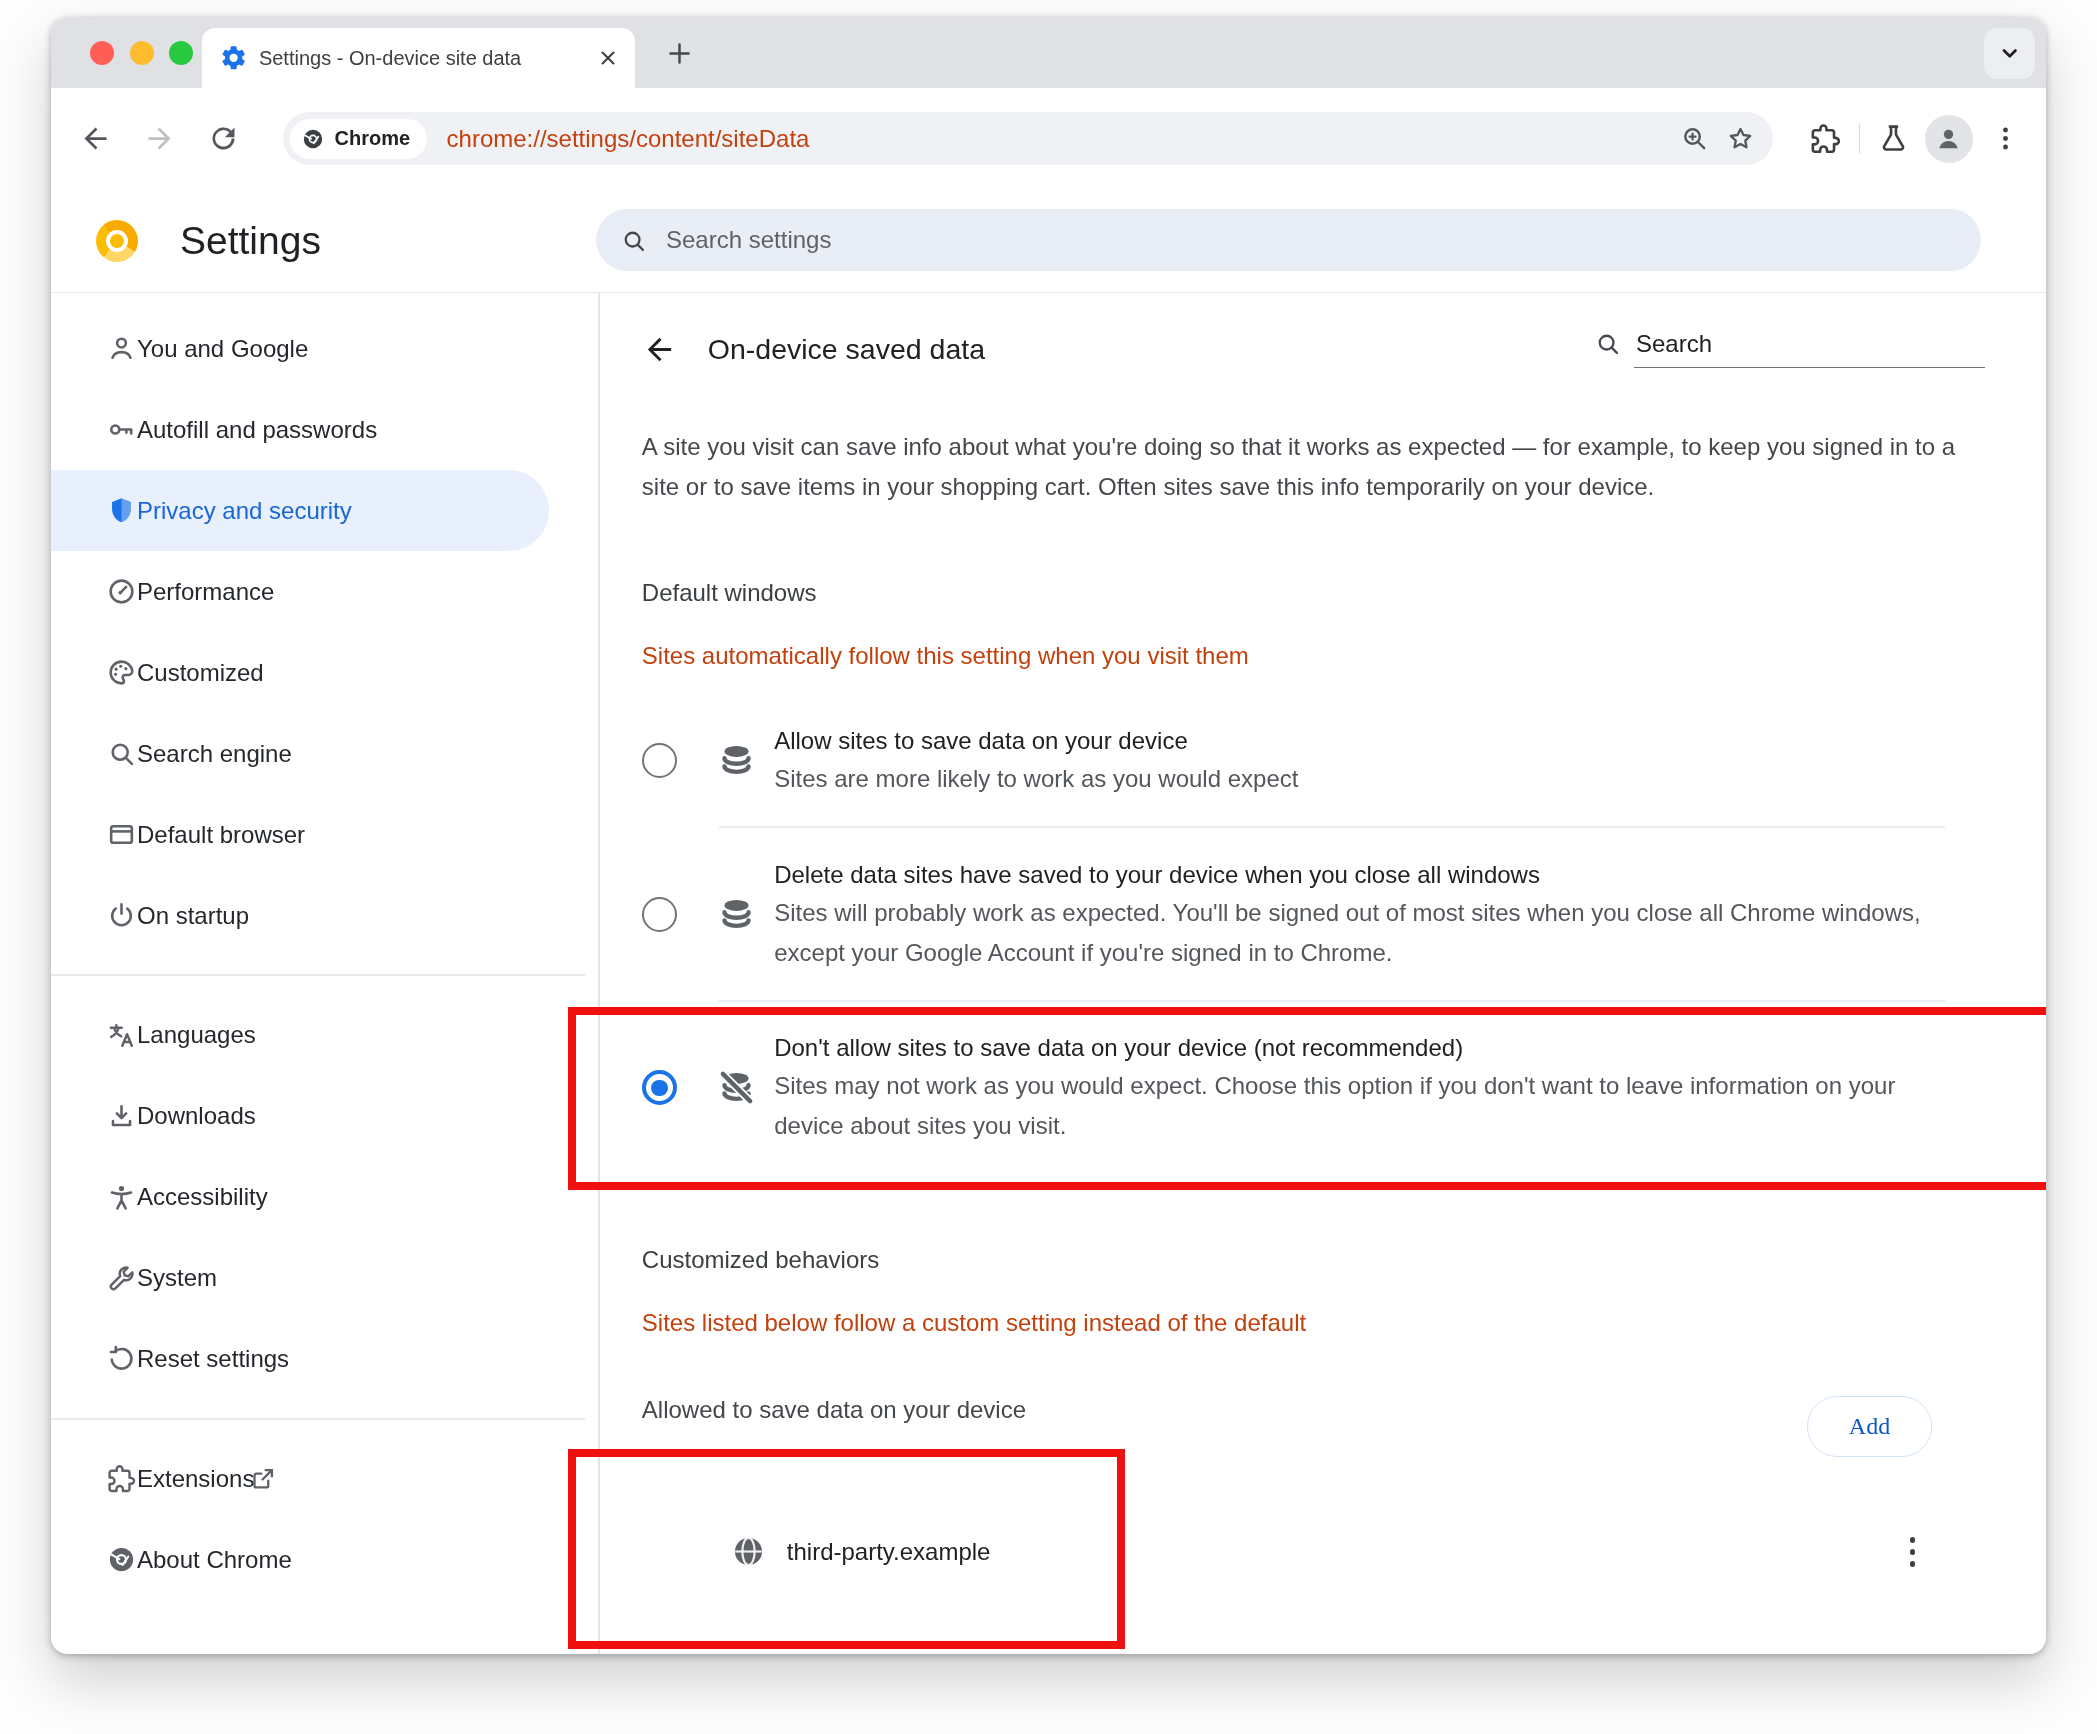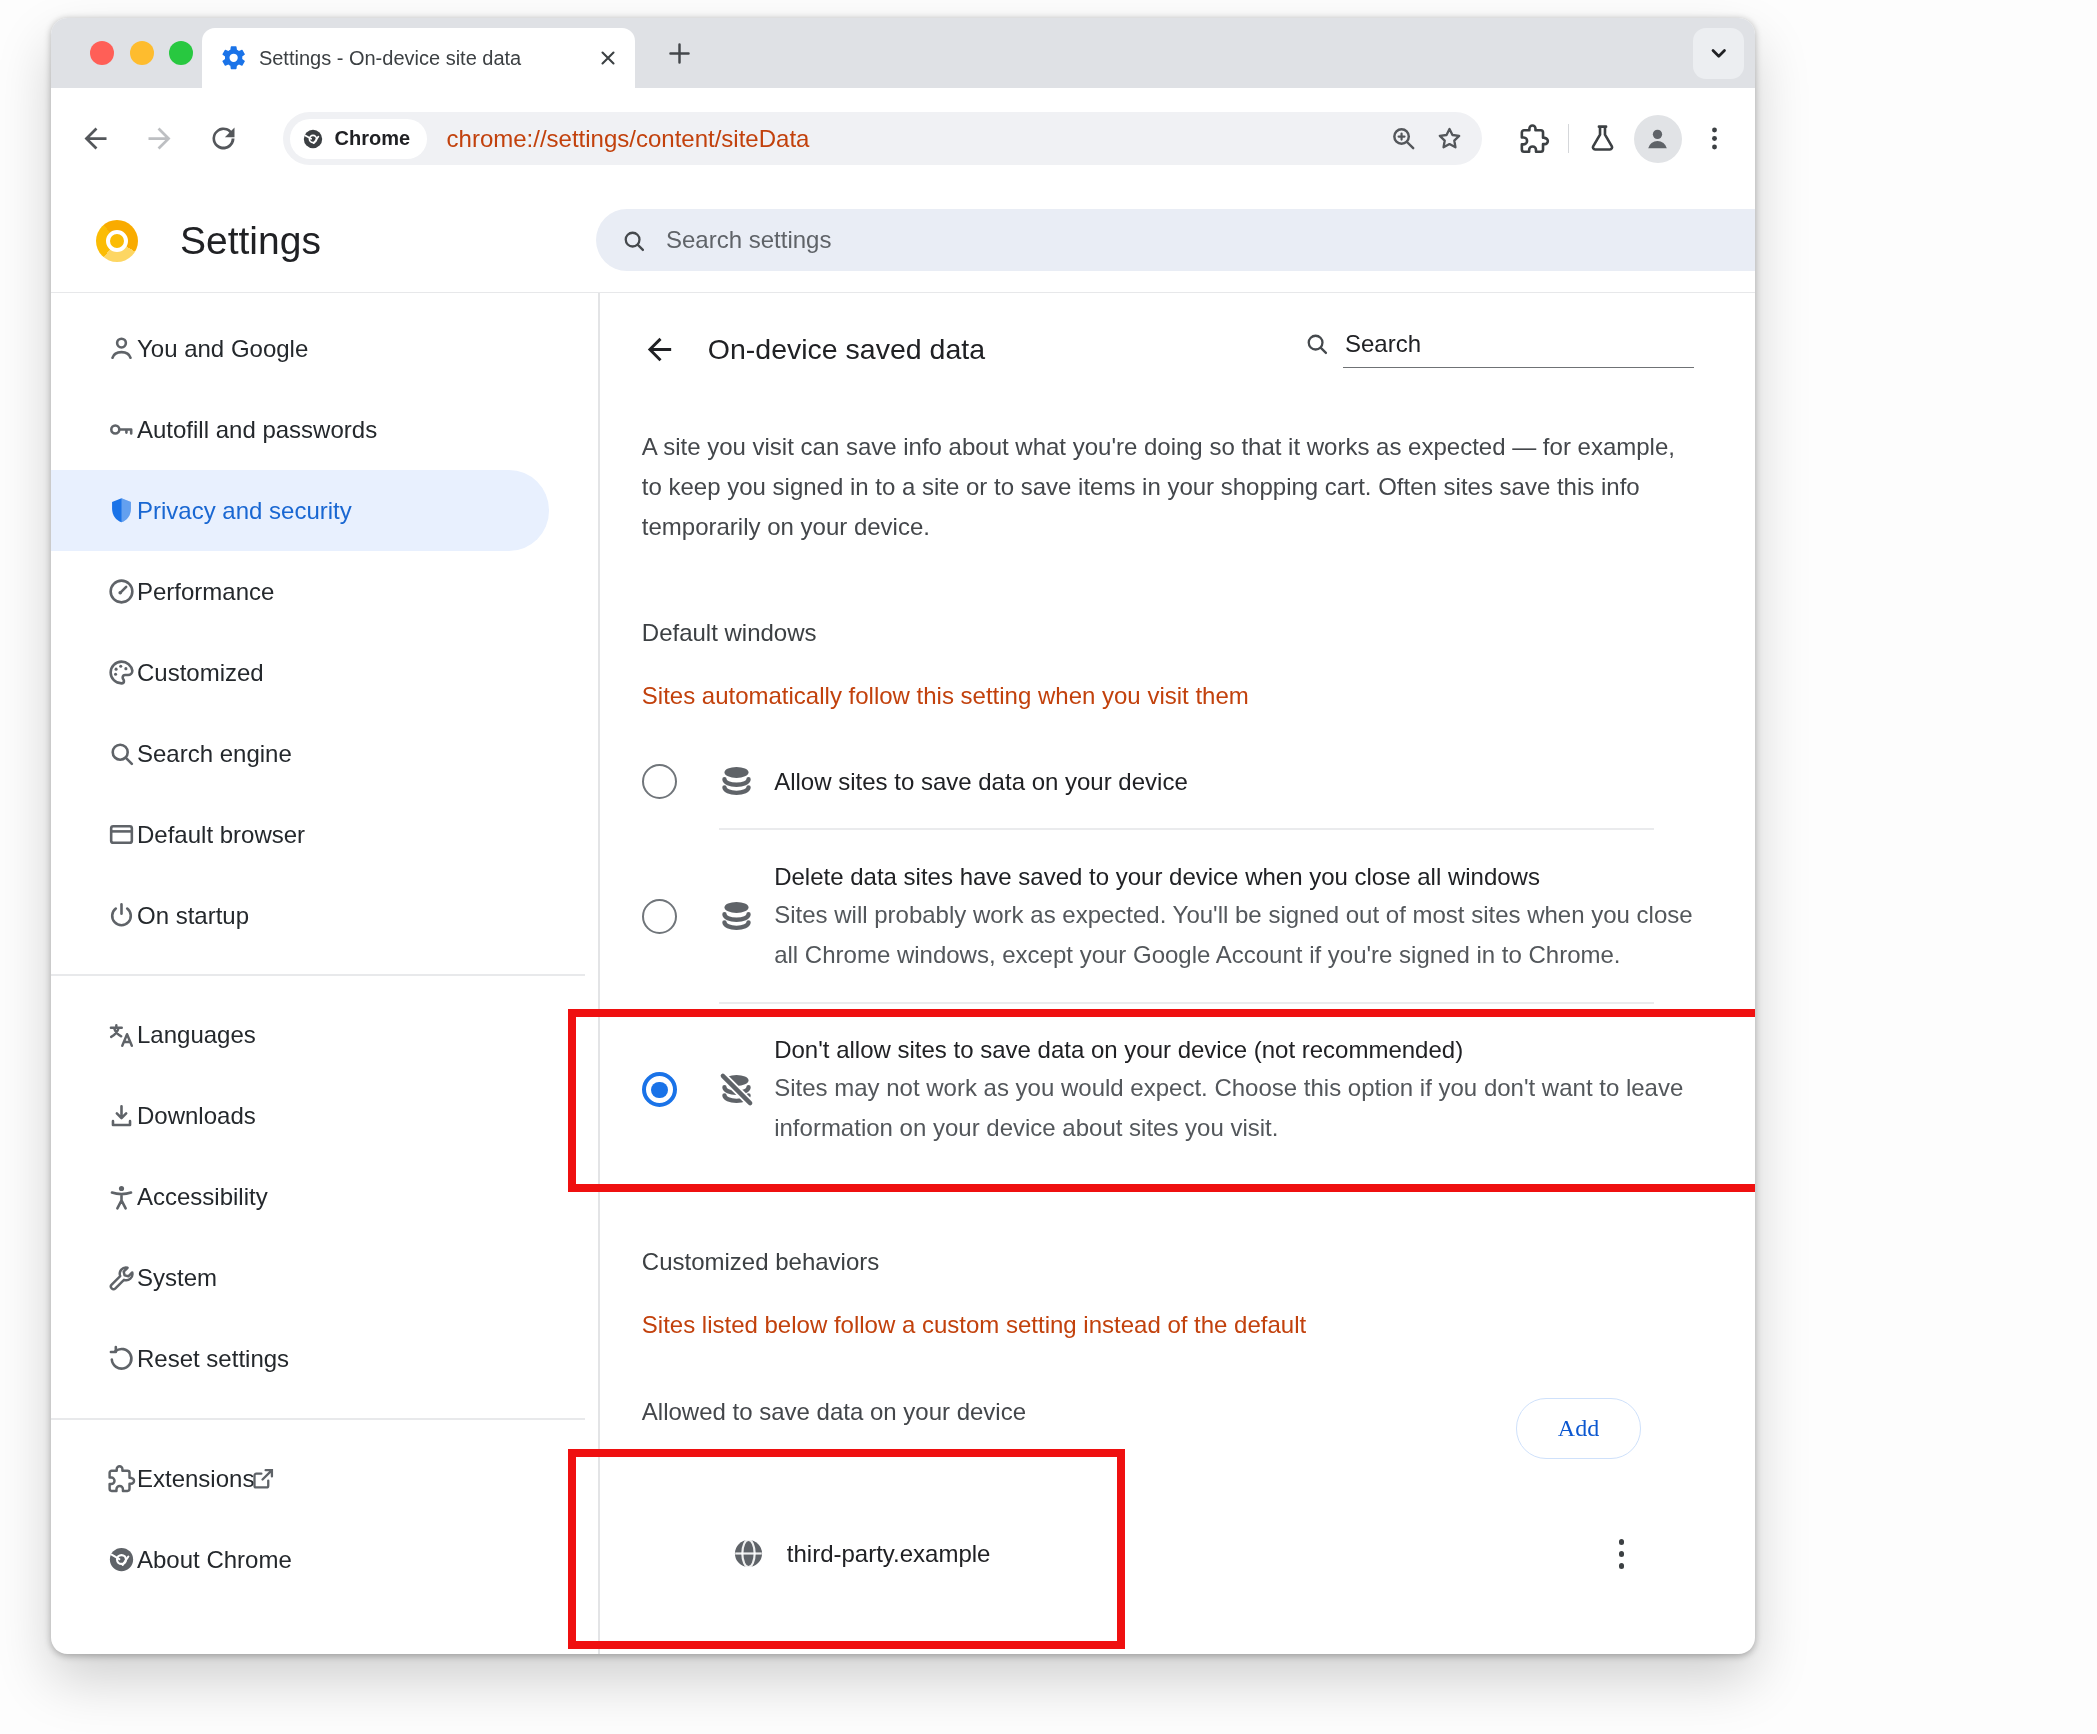--- a/index.html
+++ b/index.html
@@ -1,18 +1,18 @@
 <!DOCTYPE html>
 <html style="font-size:14.7px"><head>
 <meta charset="utf-8">
 <style>
   html,body{margin:0;padding:0;}
   #screen{position:relative;width:2097px;height:1735px;background:#fdfdfd;
     font-family:"Liberation Sans","DejaVu Sans",sans-serif;overflow:hidden;}
-  .window{position:absolute;left:51px;top:18.4px;width:1704px;height:1636px;
+  .window{position:absolute;left:51px;top:18.4px;width:1995px;height:1636px;
     border-radius:16.5px;overflow:hidden;background:#fff;
     box-shadow:0 1.8px 7.3px rgba(0,0,0,.28),0 26px 55px rgba(0,0,0,.18);}
   
   .tabstrip{position:relative;height:70px;background:#DFE1E5;}
   .lights{position:absolute;left:39px;top:23px;display:flex;gap:15.6px;}
   .light{width:24px;height:24px;border-radius:50%;}
   .light.red{background:#FF5F57;}
   .light.yellow{background:#FEBC2E;}
   .light.green{background:#28C840;}
   .tab{position:absolute;left:151px;top:9.2px;width:433px;height:61px;background:#fff;
@@ -373,20 +373,21 @@
         <div class="section-sub">Sites automatically follow this setting when you visit them</div>
 
         <div class="opts">
           <div class="opt">
             <span class="radio"></span>
             <svg class="opt-icon" viewBox="0 0 24 24">
                 <use href="#i-db"></use>
               </svg>
             <div class="opt-text">
               <div class="opt-title">Allow sites to save data on your device</div>
+              <div class="opt-desc">Sites are more likely to work as you would expect</div>
             </div>
           </div>
           <div class="opt-div"></div>
           <div class="opt">
             <span class="radio"></span>
             <svg class="opt-icon" viewBox="0 0 24 24">
                 <use href="#i-db"></use>
               </svg>
             <div class="opt-text">
               <div class="opt-title">Delete data sites have saved to your device when you close all windows</div>

